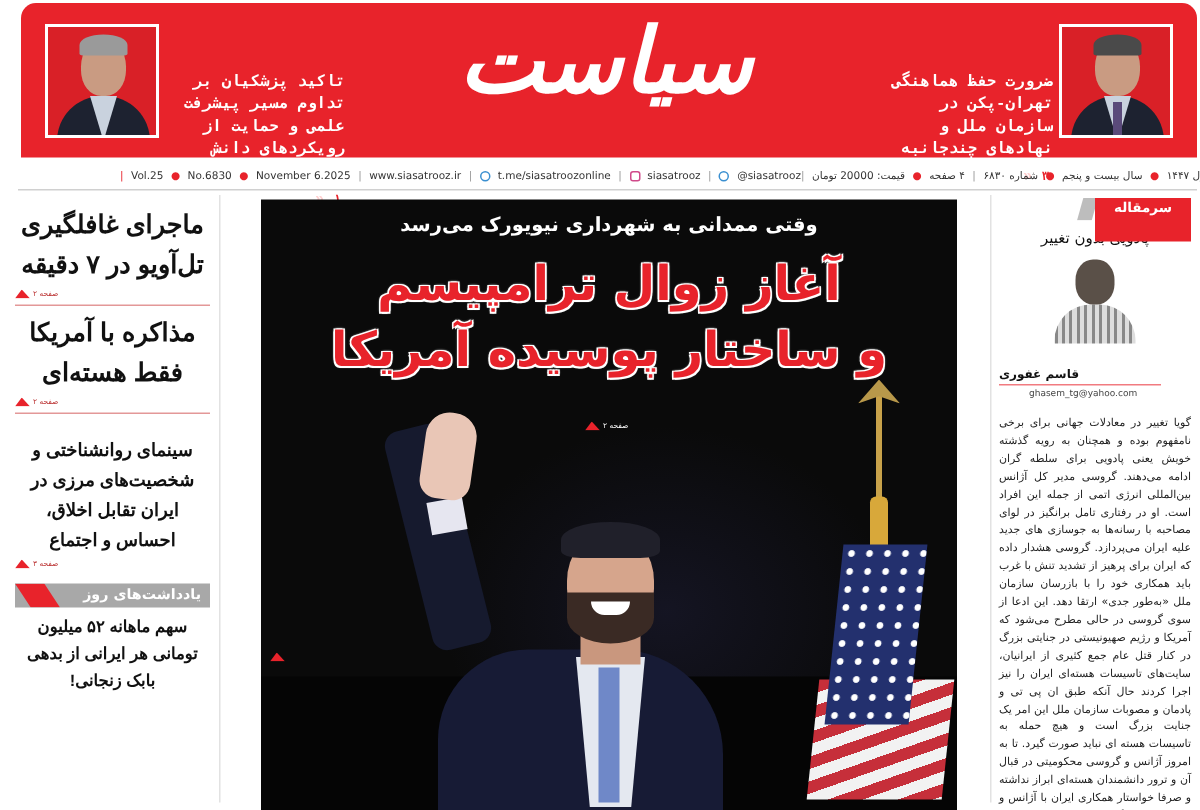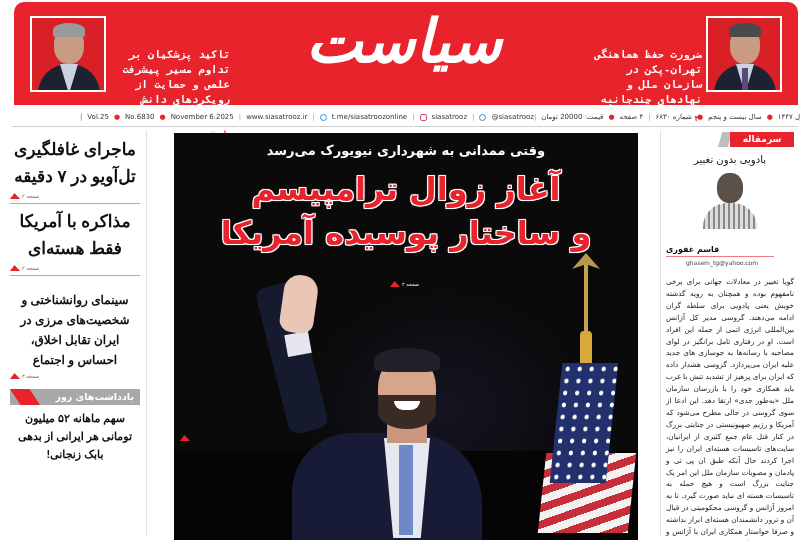--- a/index.html
+++ b/index.html
@@ -185,21 +185,21 @@
     transform: skewX(-6deg);
   }
 
   
   .col-divider-r { position: absolute; left: 660px; top: 130px; width: 1px; height: 405px; background: #e2e2e2; }
   .right-col { position: absolute; left: 666px; top: 132px; width: 128px; direction: rtl; }
   .editorial-tag {
     position: relative; height: 16px; margin-left: 0px; margin-right: 0;
   }
   .editorial-tag .label {
-    position: absolute; right: 0; top: 0; width: 64px; height: 15px; background: #e8232b;
+    position: absolute; right: 0; top: 0; width: 64px; height: 29px; background: #e8232b;
     color: #fff; font-size: 9px; font-weight: bold; line-height: 15px; text-align: center;
   }
   .editorial-tag .tail {
     position: absolute; right: 62px; top: 0; width: 14px; height: 15px; background: #bdbdbd;
     clip-path: polygon(30% 0, 100% 0, 70% 100%, 0 100%);
   }
   .editorial-title { text-align: center; font-size: 10px; font-weight: normal; margin-top: 6px; color: #111; }
   .author-sketch { position: relative; width: 70px; height: 58px; margin: 6px auto 0; }
   .author-sketch .h { position: absolute; left: 22px; top: 2px; width: 26px; height: 30px; border-radius: 45%; background: #5a5048; }
   .author-sketch .b { position: absolute; left: 8px; top: 32px; width: 54px; height: 26px; border-radius: 24px 24px 0 0; background: repeating-linear-gradient(90deg, #888 0 2px, #ddd 2px 5px); }

